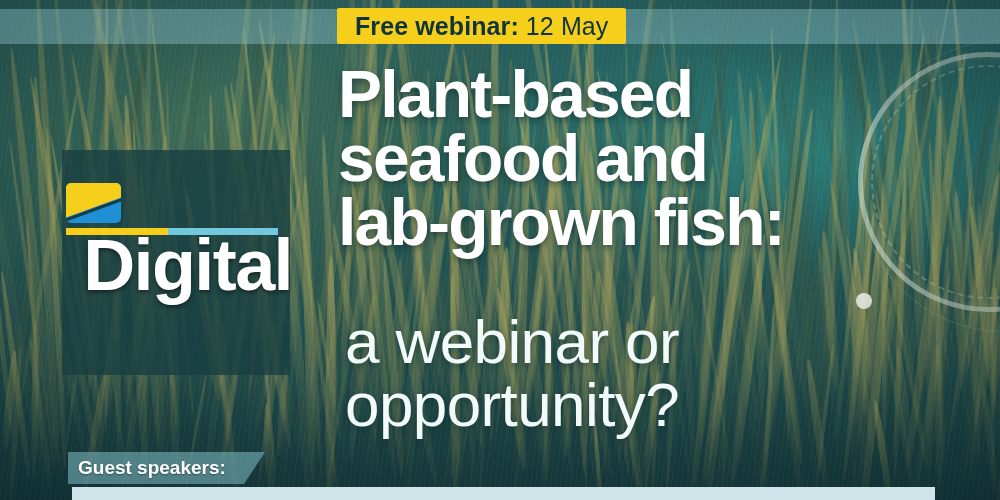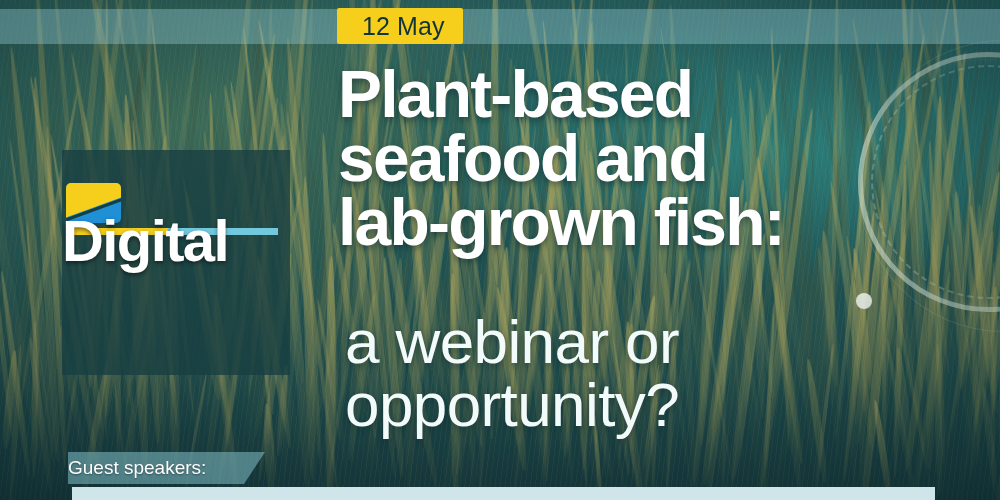--- a/index.html
+++ b/index.html
@@ -57,38 +57,38 @@
         background:#1f8fd6;}
   .mark:before{content:"";position:absolute;inset:0;background:#f5cf1c;
         clip-path:polygon(0 0,100% 0,100% 36%,0 86%);}
   .mark:after{content:"";position:absolute;inset:0;background:#143e45;
         clip-path:polygon(0 88%,100% 38%,100% 46%,0 96%);}
   .wordmark{color:#ffffff;font-size:35px;font-weight:700;letter-spacing:-1.1px;
         text-shadow:0 1px 2px rgba(0,0,0,.45);}
   .rule{position:absolute;left:66px;top:228px;width:212px;height:7px;display:flex;}
   .rule .ry{width:48%;background:#f5cf1c;}
   .rule .rb{width:52%;background:#72c9de;}
-  .de{position:absolute;left:62px;top:213px;width:230px;color:#fff;
-      font-size:58px;font-weight:700;line-height:.95;letter-spacing:-1.6px;
-      text-shadow:0 2px 4px rgba(0,0,0,.5);}
+  .de{position:absolute;left:62px;top:231px;width:230px;color:#fff;
+      font-size:72px;font-weight:700;line-height:.95;letter-spacing:-1.6px;
+      text-shadow:0 2px 4px rgba(0,0,0,.5);text-align:right;}
 
   
   .headline{position:absolute;left:338px;top:62px;width:620px;color:#fff;
       font-size:66px;font-weight:700;line-height:.97;letter-spacing:-1.8px;
       text-shadow:0 3px 7px rgba(10,40,44,.55);}
   .subhead{position:absolute;left:345px;top:310px;width:620px;color:#f2fbfa;
       font-size:62px;font-weight:300;line-height:1.02;letter-spacing:-.6px;
       text-shadow:0 3px 7px rgba(10,40,44,.5);}
 
   
   .ribbon{position:absolute;left:68px;top:452px;height:32px;
       background:rgba(116,175,182,.62);
       clip-path:polygon(0 0,197px 0,176px 100%,0 100%);
       width:197px;display:flex;align-items:center;}
-  .ribbon span{color:#ffffff;font-size:19px;font-weight:400;
+  .ribbon span{color:#ffffff;font-size:19px;font-weight:700;padding-left:10px;
       text-shadow:0 1px 2px rgba(0,0,0,.4);}
   .speakerpanel{position:absolute;left:72px;top:487px;width:863px;height:30px;
       background:#cfe5e9;}
 </style>
 </head>
 <body>
 
 <div class="stage">
 
   <div class="bg"></div>
@@ -659,20 +659,21 @@
   <div class="grain"></div>
 
   <div class="pen2"></div>
   <div class="pen">
     <span class="blob"></span>
   </div>
   <div class="vign"></div>
 
   <div class="topband"></div>
   <div class="badge">
+    <span class="b1">Free webinar:</span>
     <span class="b2">12 May</span>
   </div>
 
   <div class="leftpanel"></div>
   <div class="logo">
     <span class="mark"></span>
   </div>
   <div class="rule">
     <span class="ry"></span>
     <span class="rb"></span>

